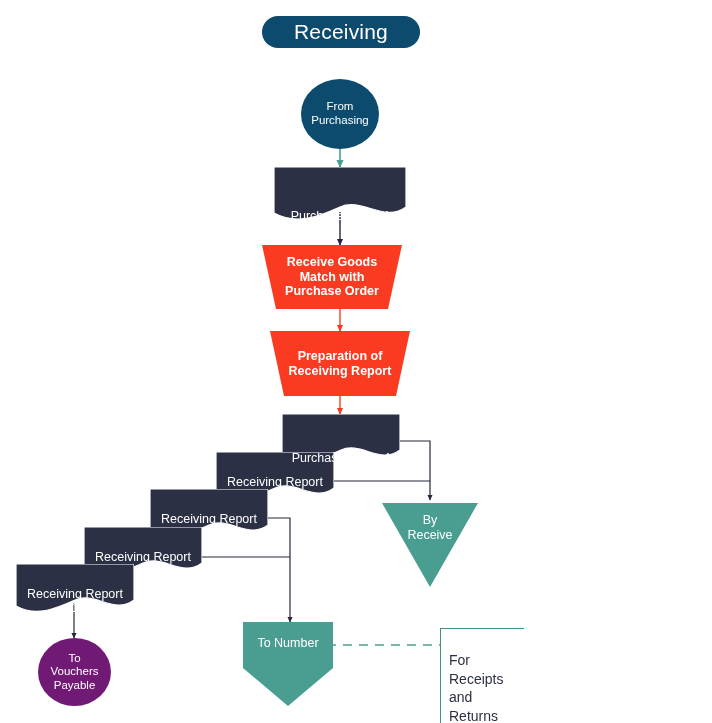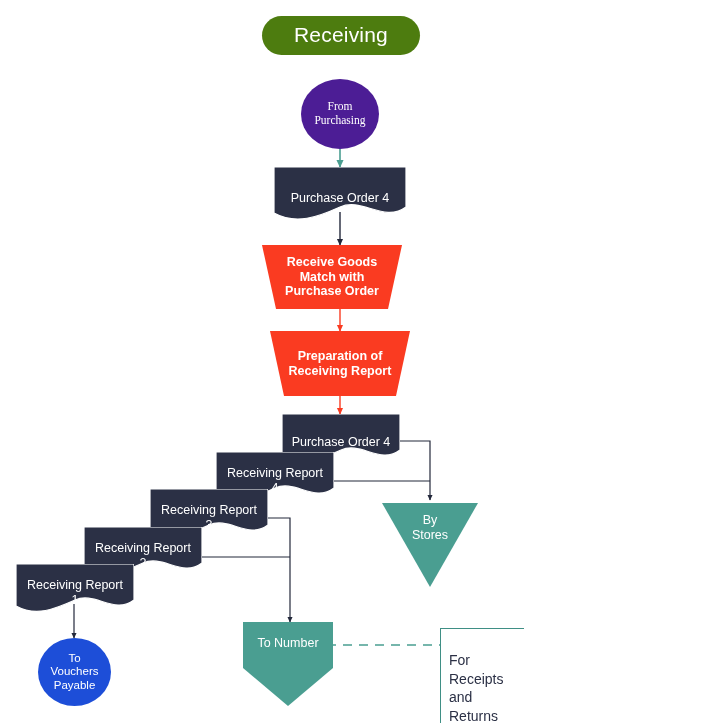--- a/index.html
+++ b/index.html
@@ -50,21 +50,21 @@
   }
 
   
   .circle {
     border-radius: 50%;
     font-size: 11.5px;
   }
 
   
   .doc {
-    align-items: center;
+    align-items: flex-end;
     justify-content: center;
     padding-top: 5px;
     font-size: 12.5px;
   }
   .doc .docshape {
     position: absolute;
     left: 0;
     top: 0;
     width: 100%;
     height: 100%;
@@ -175,25 +175,25 @@
 
     <path d="M 266 518 L 290 518 L 290 622" stroke="#23283b" stroke-width="1.2" fill="none" marker-end="url(#arrow-dark)"></path>
 
     <path d="M 200 557 L 290 557" stroke="#23283b" stroke-width="1.2" fill="none"></path>
 
     <path d="M 74 603 L 74 638" stroke="#23283b" stroke-width="1.2" fill="none" marker-end="url(#arrow-dark)"></path>
 
     <path d="M 327 645 L 440 645" stroke="#4a9e91" stroke-width="1.6" fill="none" stroke-dasharray="9 7"></path>
   </svg>
 
-  <div class="node banner" style="left:262px; top:16px; width:158px; height:39px; background:#4d7c0f;">
+  <div class="node banner" style="left:262px; top:16px; width:158px; height:32px; background:#0c4a6e;">
     <span class="lbl">Receiving</span>
   </div>
 
-  <div class="node circle" style="left:301px; top:79px; width:78px; height:70px; background:#4c1d95;font-family:Liberation Serif, serif;">
+  <div class="node circle" style="left:301px; top:79px; width:78px; height:70px; background:#0c4a6e;">
     <span class="lbl">From
 Purchasing</span>
   </div>
 
   <div class="node doc" style="left:274px; top:167px; width:132px; height:57px;">
     <svg class="docshape" viewBox="0 0 132 57" preserveAspectRatio="none">
       <path d="M0,0 L132,0 L132,40 C110,56 88,30 66,40 C44,50 22,58 0,46 Z" fill="#2b3045" stroke="#ffffff" stroke-width="1.2"></path>
     </svg>
     <span class="lbl">Purchase Order 4</span>
   </div>
@@ -252,31 +252,31 @@
     </svg>
     <span class="lbl">Receiving Report
 1</span>
   </div>
 
   <div class="node tri" style="left:382px; top:503px; width:96px; height:84px;">
     <svg class="trishape" viewBox="0 0 96 84" preserveAspectRatio="none">
       <path d="M0,0 L96,0 L48,84 Z" fill="#4a9e91"></path>
     </svg>
     <span class="lbl">By
-Stores</span>
+Receive</span>
   </div>
 
   <div class="node pent" style="left:243px; top:622px; width:90px; height:84px;">
     <svg class="pentshape" viewBox="0 0 90 84" preserveAspectRatio="none">
       <path d="M0,0 L90,0 L90,46 L45,84 L0,46 Z" fill="#4a9e91"></path>
     </svg>
     <span class="lbl">To Number</span>
   </div>
 
-  <div class="node circle" style="left:38px; top:638px; width:73px; height:68px; background:#1d4ed8;">
+  <div class="node circle" style="left:38px; top:638px; width:73px; height:68px; background:#701a75;">
     <span class="lbl">To
 Vouchers
 Payable</span>
   </div>
 
   <div class="annot" style="left:440px; top:628px; width:84px;">
     <span>For Receipts
 and Returns</span>
   </div>
 

